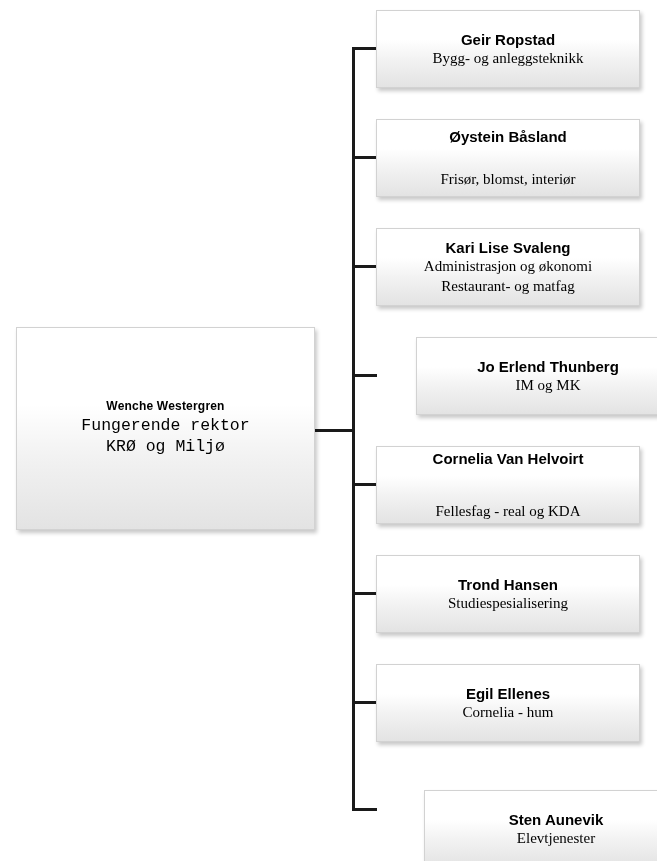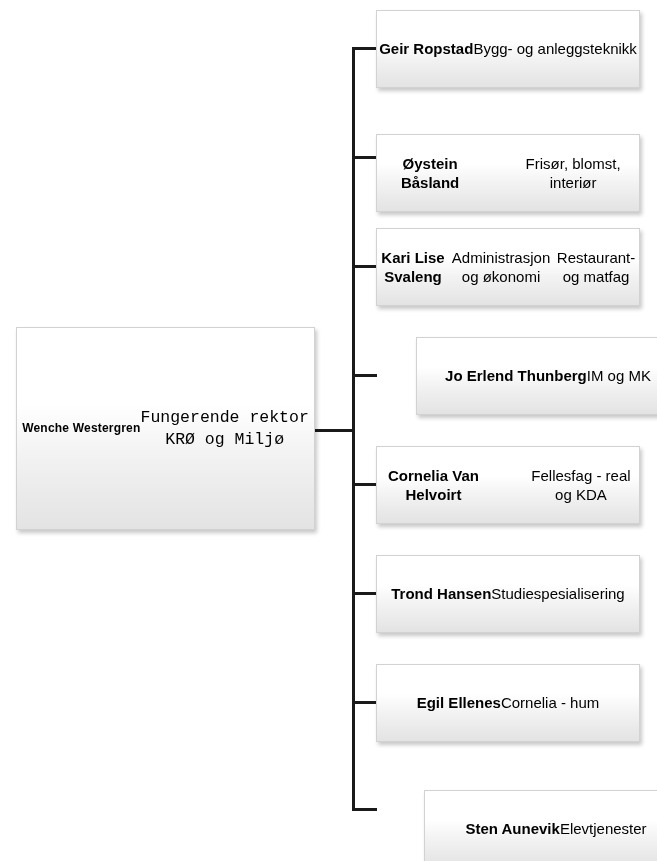--- a/index.html
+++ b/index.html
@@ -54,21 +54,21 @@
   .child-stub { left: 352px; width: 25px; }
 
   
   .node {
     position: absolute;
     box-sizing: border-box;
     border: 1px solid #d2d2d2;
     background: linear-gradient(to bottom, #ffffff 0%, #ffffff 38%, #f2f2f2 64%, #e3e3e3 100%);
     box-shadow: 2px 3px 4px rgba(0,0,0,0.22);
     display: flex;
-    flex-direction: row;
+    flex-direction: column;
     align-items: center;
     justify-content: center;
     text-align: center;
   }
 
   
   .node-root {
     left: 16px;
     top: 327px;
     width: 299px;
@@ -94,20 +94,21 @@
   }
   .node-child .node-title {
     font-size: 15px;
     font-weight: bold;
     line-height: 1.3;
   }
   .node-child .node-sub {
     font-size: 15px;
     font-weight: normal;
     line-height: 1.3;
+    font-family: Liberation Serif, serif;
   }
   .node-sub-group { display: block; font-family: Liberation Mono, monospace; }
 </style>
 </head>
 <body>
 
 <div id="org-chart">
 
   <div class="connector-layer">
     <div class="line-v trunk"></div>
@@ -129,21 +130,21 @@
       <div class="node-sub">Fungerende rektor</div>
       <div class="node-sub">KRØ og Miljø</div>
     </div>
   </div>
 
   <div class="node node-child" style="top:10px;">
     <div class="node-title">Geir Ropstad</div>
     <div class="node-sub">Bygg- og anleggsteknikk</div>
   </div>
 
-  <div class="node node-child" style="top:134px;gap:24px;">
+  <div class="node node-child" style="top:119px;gap:24px;">
     <div class="node-title">Øystein Båsland</div>
     <div class="node-sub">Frisør, blomst, interiør</div>
   </div>
 
   <div class="node node-child" style="top:228px;">
     <div class="node-title">Kari Lise Svaleng</div>
     <div class="node-sub">Administrasjon og økonomi</div>
     <div class="node-sub">Restaurant- og matfag</div>
   </div>
 

